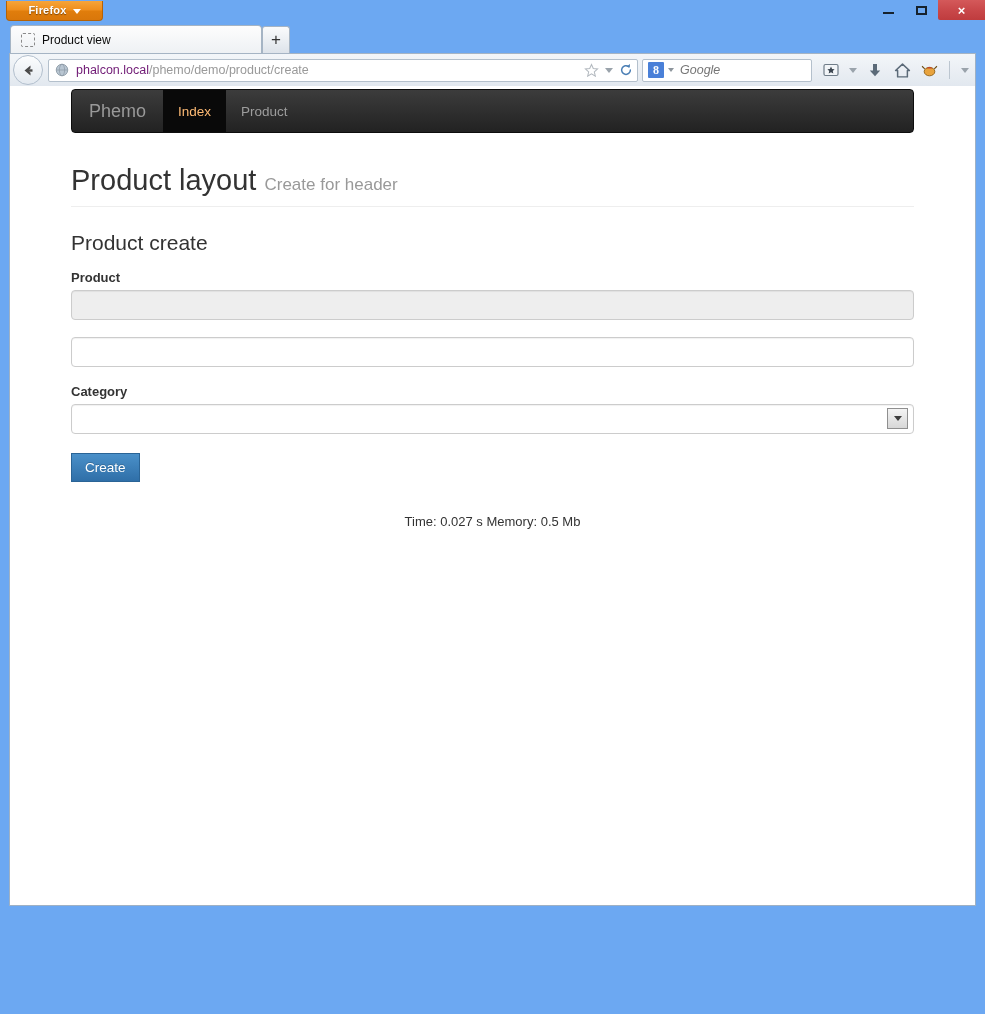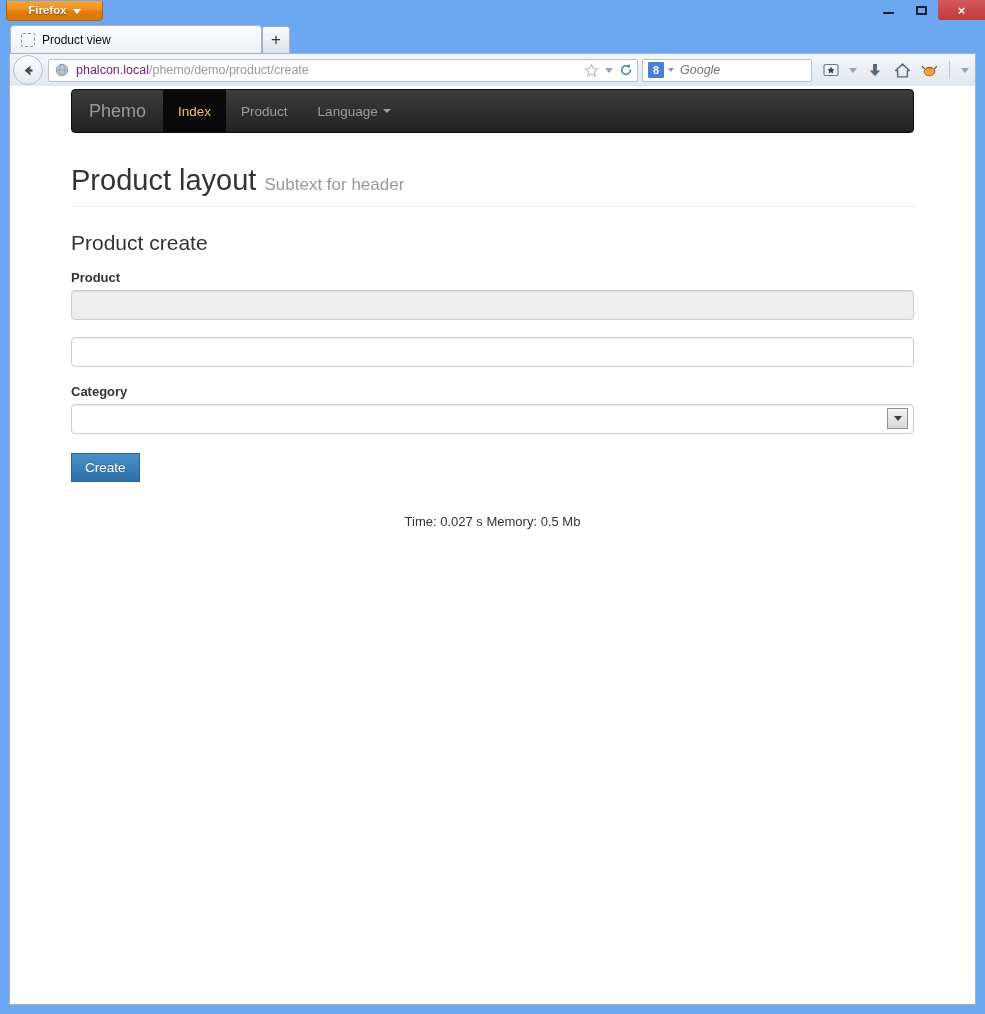--- a/index.html
+++ b/index.html
@@ -144,21 +144,21 @@
   .toolbar-icons {
     display: flex; align-items: center; gap: 9px;
     padding: 0 6px 0 10px; flex: 0 0 auto;
   }
   .tb-icon { width: 18px; height: 18px; display:flex; align-items:center; justify-content:center;}
   .tb-sep { width:1px; height: 18px; background: #bcc6d0; margin: 0 2px;}
 
   
   .viewport {
     position: absolute; left: 9px; top: 86px;
-    width: 967px; height: 919px;
+    width: 967px; height: 820px;
     background: #fff;
     border: 1px solid #9fb1c4;
     border-top: none;
     overflow: hidden;
   }
 
   
   .page { padding: 0; }
   .navbar {
     margin: 0 auto; margin-top: 3px;
@@ -378,30 +378,26 @@
     </div>
   </div>
 
   <div class="viewport">
     <div class="page">
 
       <div class="navbar">
         <div class="brand">Phemo</div>
         <a class="nav-link active" href="#">Index</a>
         <a class="nav-link" href="#">Product</a>
-        <a class="nav-link" href="#">
-            <span>Language</span>
-            <span class="nav-caret"></span>
-          </a>
       </div>
 
       <div class="container">
 
         <div class="page-header">
-          <h1><span>Product layout</span> <small>Subtext for header</small></h1>
+          <h1><span>Product layout</span> <small>Create for header</small></h1>
         </div>
 
 
         <h3 class="form-title">Product create</h3>
 
         <form>
 
           <div class="form-group">
             <label class="ctl-label">Product</label>
             <input class="form-control" type="text" disabled="" value="" style="">

